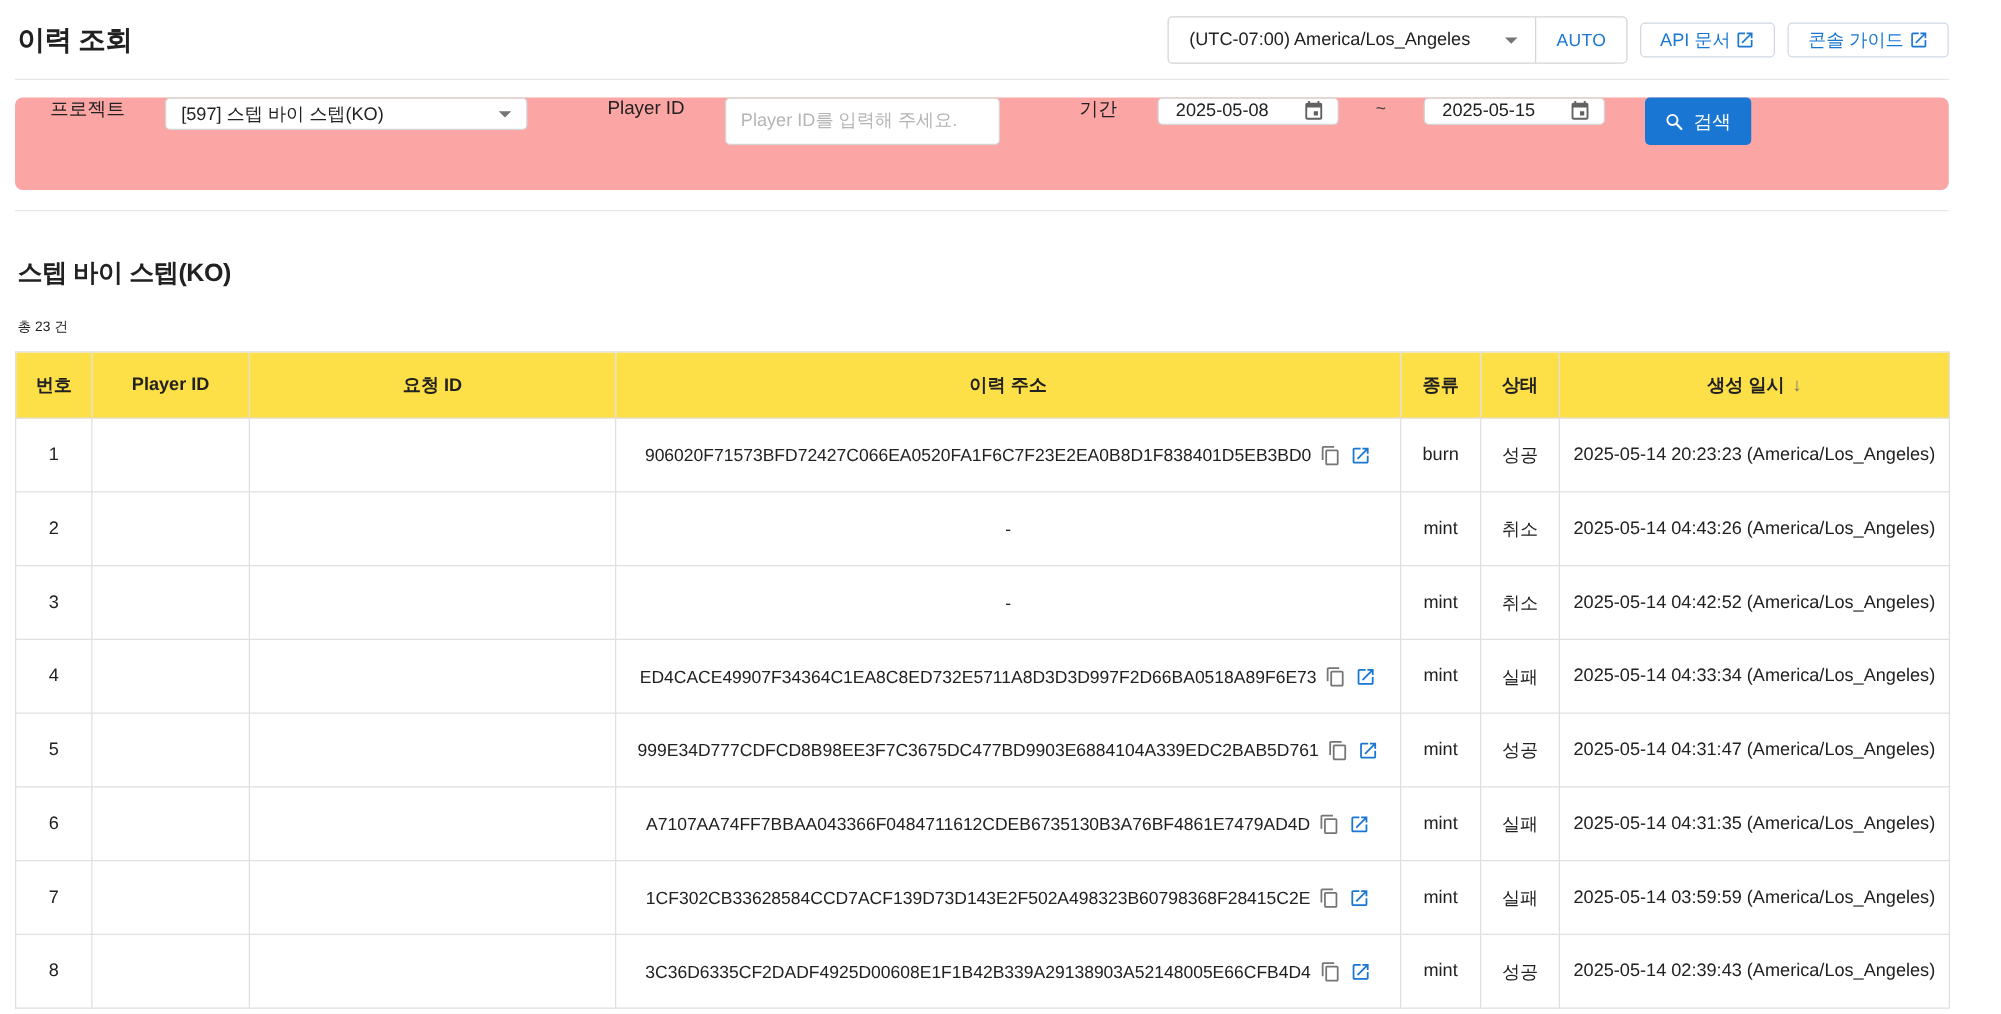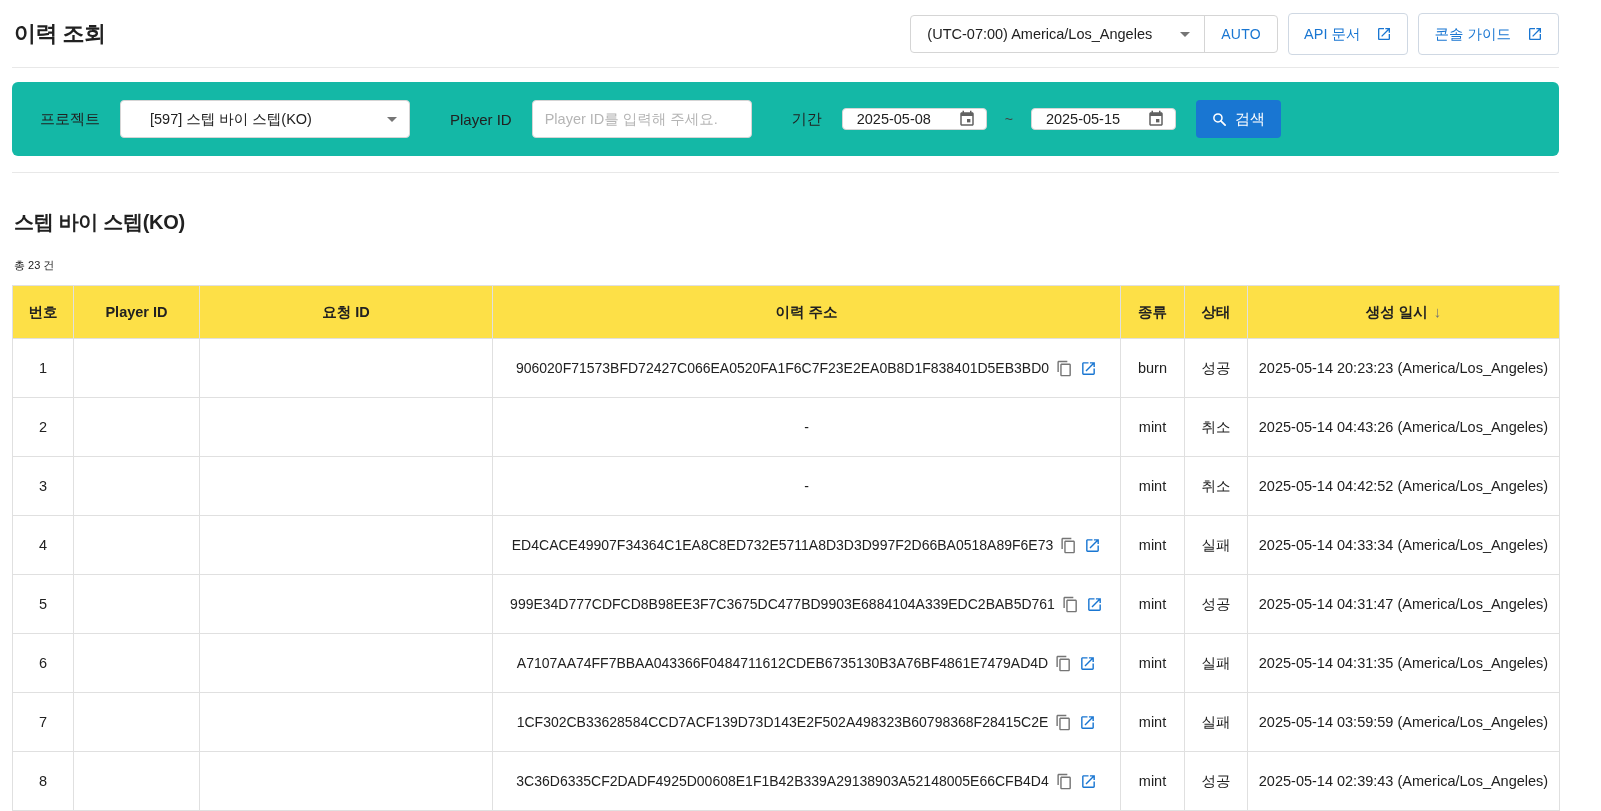--- a/index.html
+++ b/index.html
@@ -9,29 +9,29 @@
 
   
   .top-header { display:flex; align-items:center; justify-content:space-between; padding:13px 0 12px 2px; }
   .page-title { font-size:22px; font-weight:600; letter-spacing:-0.5px; }
   .top-right { display:flex; align-items:center; gap:10px; }
   .tz-group { display:flex; align-items:stretch; border:1px solid #d5d5d5; border-radius:4px; height:38px; background:#fff; }
   .tz-select { display:flex; align-items:center; gap:28px; padding:0 14px 0 16px; cursor:pointer;justify-content:flex-end; }
   .tz-value { font-size:14.5px; color:#212121; }
   .caret { width:0; height:0; border-left:5px solid transparent; border-right:5px solid transparent; border-top:5px solid #757575; }
   .tz-auto { display:flex; align-items:center; padding:0 16px; border-left:1px solid #d5d5d5; color:#1976d2; font-size:14px; font-weight:500; cursor:pointer; letter-spacing:0.3px; }
-  .link-btn { display:flex; align-items:center; gap:16px; height:42px; padding:0 15px; border:1px solid #cfd8e3; border-radius:4px; background:#fff; color:#1976d2; font-size:14.5px; font-weight:500; cursor:pointer; }
+  .link-btn { display:flex; align-items:center; gap:4px; height:28px; padding:0 15px; border:1px solid #cfd8e3; border-radius:4px; background:#fff; color:#1976d2; font-size:14.5px; font-weight:500; cursor:pointer; }
   .ext-icon { width:16px; height:16px; flex:0 0 auto; }
 
   .divider { border:none; border-top:1px solid #e8e8e8; }
 
   
-  .filter-bar { margin-top:14px; background:#14b8a6; border-radius:6px; height:74px; display:flex; align-items:center; padding:0 28px; gap:16px; }
+  .filter-bar { margin-top:14px; background:#fca5a5; border-radius:6px; height:74px; display:flex; padding:0 28px; gap:28px; }
   .f-label { font-size:15px; color:#212121; margin-right:4px; white-space:nowrap; }
-  .select-box { display:flex; align-items:center; justify-content:space-between; width:290px; height:38px; background:#fff; border:1px solid #d5d5d5; border-radius:4px; padding:0 12px 0 29px; cursor:pointer; }
+  .select-box { display:flex; align-items:center; justify-content:space-between; width:290px; height:26px; background:#fff; border:1px solid #d5d5d5; border-radius:4px; padding:0 12px 0 12px; cursor:pointer; }
   .select-box .val { font-size:14.5px; }
   .text-input { width:220px; height:38px; background:#fff; border:1px solid #d5d5d5; border-radius:4px; padding:0 12px; font-size:14.5px; font-family:inherit; color:#212121; }
   .text-input::placeholder { color:#b5b5b5; }
   .date-box { display:flex; align-items:center; justify-content:space-between; width:145px; height:22px; background:#fff; border:1px solid #d5d5d5; border-radius:4px; padding:0 10px 0 14px; cursor:pointer; }
   .date-box .val { font-size:14.5px; }
   .cal-icon { width:18px; height:18px; color:#616161; }
   .tilde { font-size:14px; color:#424242; margin:0 2px; }
   .search-btn { display:flex; align-items:center; gap:8px; height:38px; padding:4px 16px; margin-left:4px; background:#1976d2; border:none; border-radius:4px; color:#fff; font-size:15px; font-weight:500; font-family:inherit; cursor:pointer; }
   .search-icon { width:15px; height:15px; }
   .gap-lg { width:8px; }

